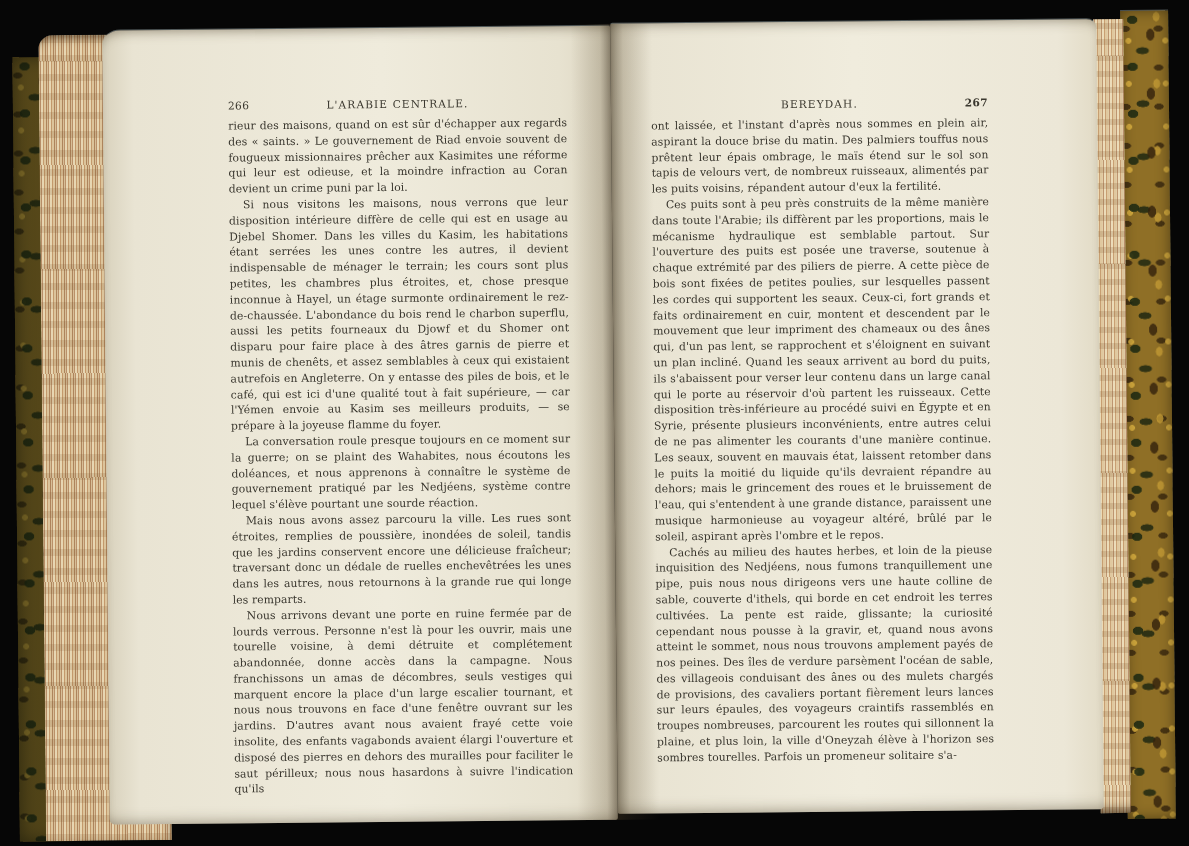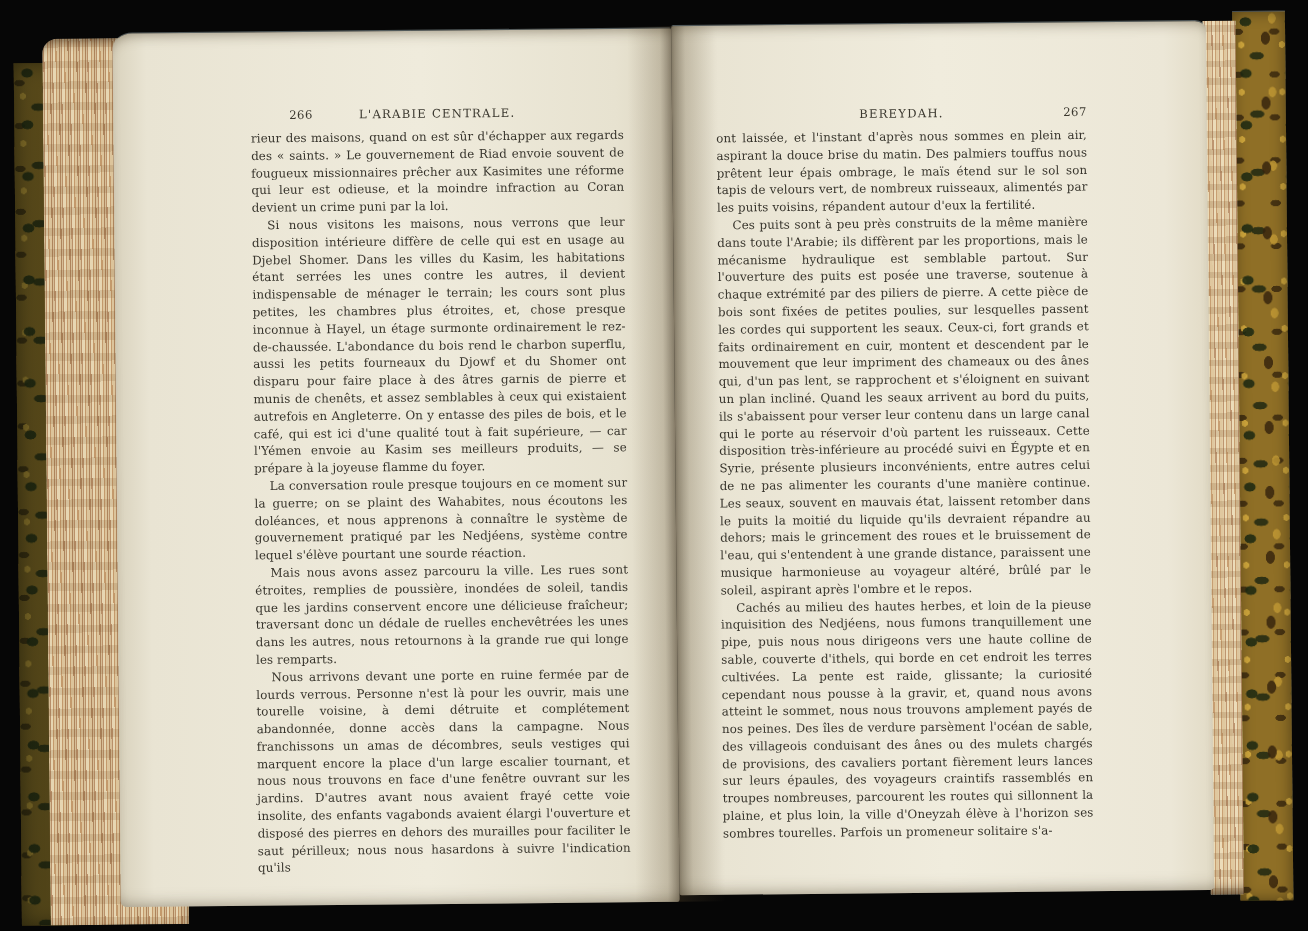--- a/index.html
+++ b/index.html
@@ -151,22 +151,22 @@
     font-size: 10.6px;
     letter-spacing: 1.1px;
     text-align: center;
     color: #3b382f;
   }
   .page-head .folio {
     position: absolute;
     top: 0;
     letter-spacing: 0.4px;
   }
-  .page-head .folio.left-side  { left: 0; margin-left: 35px; }
-  .page-head .folio.right-side { right: 0; }
+  .page-head .folio.left-side  { left: 0; }
+  .page-head .folio.right-side { right: 0; font-weight: bold; }
 
   .text-col p {
     margin: 0;
     text-indent: 14px;
   }
   .text-col p.cont { text-indent: 0; }
 </style>
 </head>
 <body>
 

